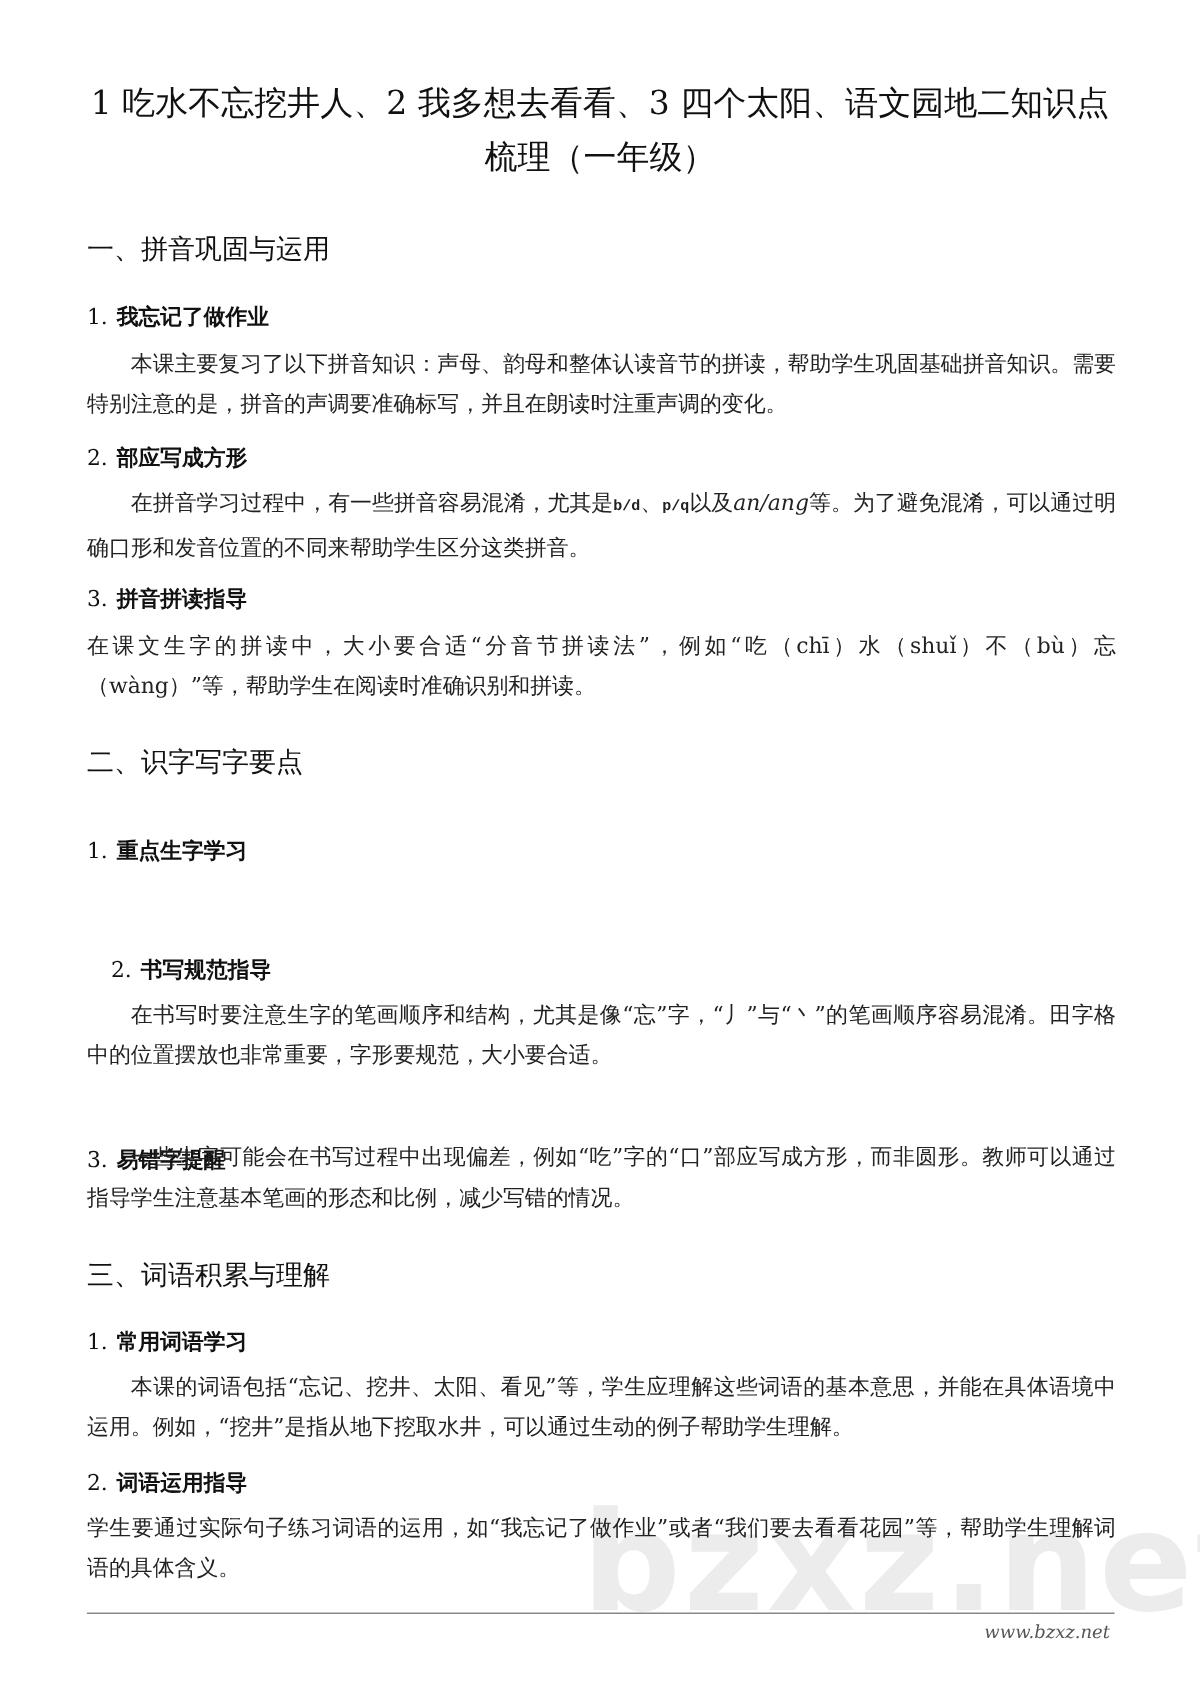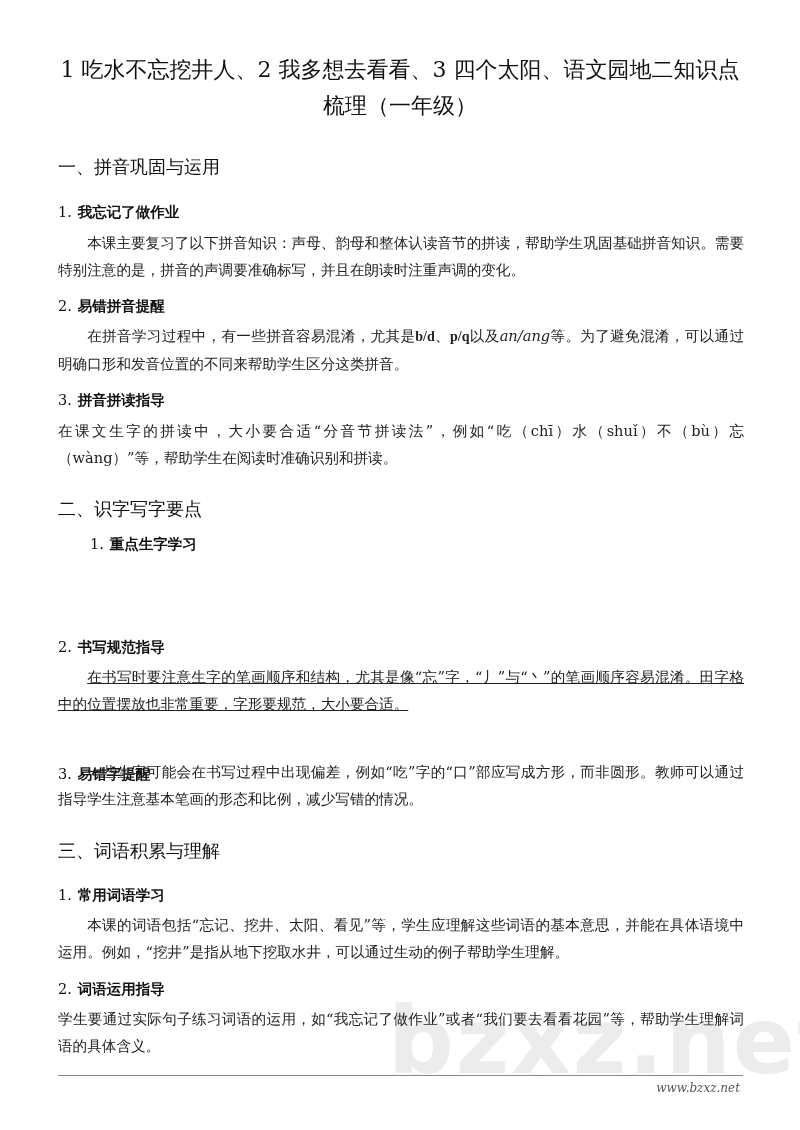--- a/index.html
+++ b/index.html
@@ -20,21 +20,21 @@
   .h2 {
     position: absolute; left: 58px; font-size: 14.5px; line-height: 20px; font-weight: bold;
     font-family: "DejaVu Sans", "Liberation Sans", sans-serif; color: #111;
   }
   .h2 .num { font-family: "DejaVu Serif", "Liberation Serif", serif; font-weight: normal; margin-right: 6px; }
   .p {
     position: absolute; left: 58px; width: 686px; font-size: 14.6px; line-height: 27px; color: #222;
     text-align: justify;
   }
   .p.indent { text-indent: 2em; }
-  .mono { font-family: Liberation Serif, serif; font-size: 14px; }
+  .mono { font-family: Liberation Mono, monospace; font-size: 10px; }
   .ital { font-style: italic; }
   .watermark {
     position: absolute; left: 388px; top: 996px; font-size: 92px; font-weight: bold;
     font-family: "DejaVu Sans", "Liberation Sans", sans-serif; color: #ececec;
     letter-spacing: 2px; line-height: 92px; z-index: 0;
   }
   .p, .h1, .h2, .title { z-index: 1; }
   .rule { position: absolute; left: 58px; width: 685px; top: 1075px; height: 0; border-top: 1.5px solid #888; }
   .footer-url {
     position: absolute; right: 60px; top: 1081px; font-size: 12px; font-style: italic;
@@ -54,39 +54,39 @@
   </div>
 
   <div class="h1" style="top:155px;">一、拼音巩固与运用</div>
 
   <div class="h2" style="top:202px;">
     <span class="num">1.</span><span>我忘记了做作业</span>
   </div>
   <div class="p indent" style="top:229px;">本课主要复习了以下拼音知识：声母、韵母和整体认读音节的拼读，帮助学生巩固基础拼音知识。需要特别注意的是，拼音的声调要准确标写，并且在朗读时注重声调的变化。</div>
 
   <div class="h2" style="top:296px;">
-    <span class="num">2.</span><span>易错拼音提醒</span>
+    <span class="num">2.</span><span>部应写成方形</span>
   </div>
   <div class="p indent" style="top:322px;"><span>在拼音学习过程中，有一些拼音容易混淆，尤其是</span><b class="mono">b/d</b><span>、</span><b class="mono">p/q</b><span>以及</span><span class="ital">an/ang</span><span>等。为了避免混淆，可以通过明确口形和发音位置的不同来帮助学生区分这类拼音。</span></div>
 
   <div class="h2" style="top:390px;">
     <span class="num">3.</span><span>拼音拼读指导</span>
   </div>
   <div class="p" style="top:417px;">在课文生字的拼读中，大小要合适“分音节拼读法”，例如“吃（chī）水（shuǐ）不（bù）忘（wàng）”等，帮助学生在阅读时准确识别和拼读。</div>
 
   <div class="h1" style="top:497px;">二、识字写字要点</div>
 
-  <div class="h2" style="top:534px;margin-left:32px;">
+  <div class="h2" style="top:558px;">
     <span class="num">1.</span><span>重点生字学习</span>
   </div>
 
-  <div class="h2" style="top:637px;">
+  <div class="h2" style="top:637px;margin-left:16px;">
     <span class="num">2.</span><span>书写规范指导</span>
   </div>
-  <div class="p indent" style="top:663px;text-decoration:underline;">在书写时要注意生字的笔画顺序和结构，尤其是像“忘”字，“丿”与“丶”的笔画顺序容易混淆。田字格中的位置摆放也非常重要，字形要规范，大小要合适。</div>
+  <div class="p indent" style="top:663px;">在书写时要注意生字的笔画顺序和结构，尤其是像“忘”字，“丿”与“丶”的笔画顺序容易混淆。田字格中的位置摆放也非常重要，字形要规范，大小要合适。</div>
 
   <div class="h2" style="top:764px;">
     <span class="num">3.</span><span>易错字提醒</span>
   </div>
   <div class="p indent" style="top:758px;">一些生字可能会在书写过程中出现偏差，例如“吃”字的“口”部应写成方形，而非圆形。教师可以通过指导学生注意基本笔画的形态和比例，减少写错的情况。</div>
 
   <div class="h1" style="top:839px;">三、词语积累与理解</div>
 
   <div class="h2" style="top:885px;">
     <span class="num">1.</span><span>常用词语学习</span>

